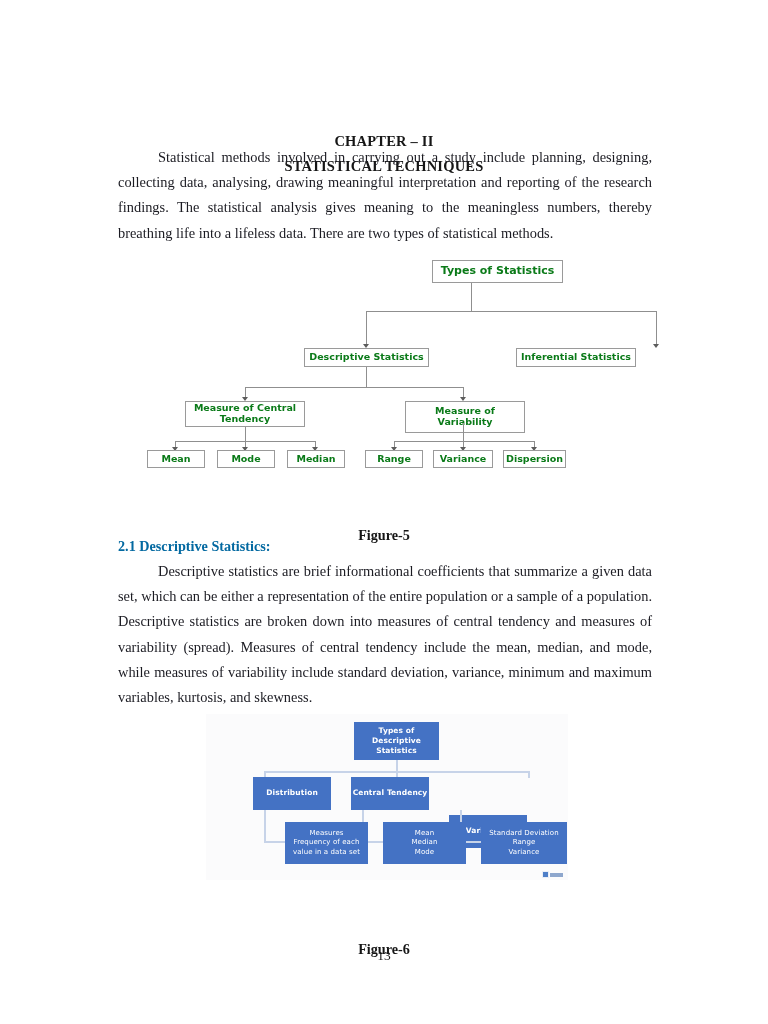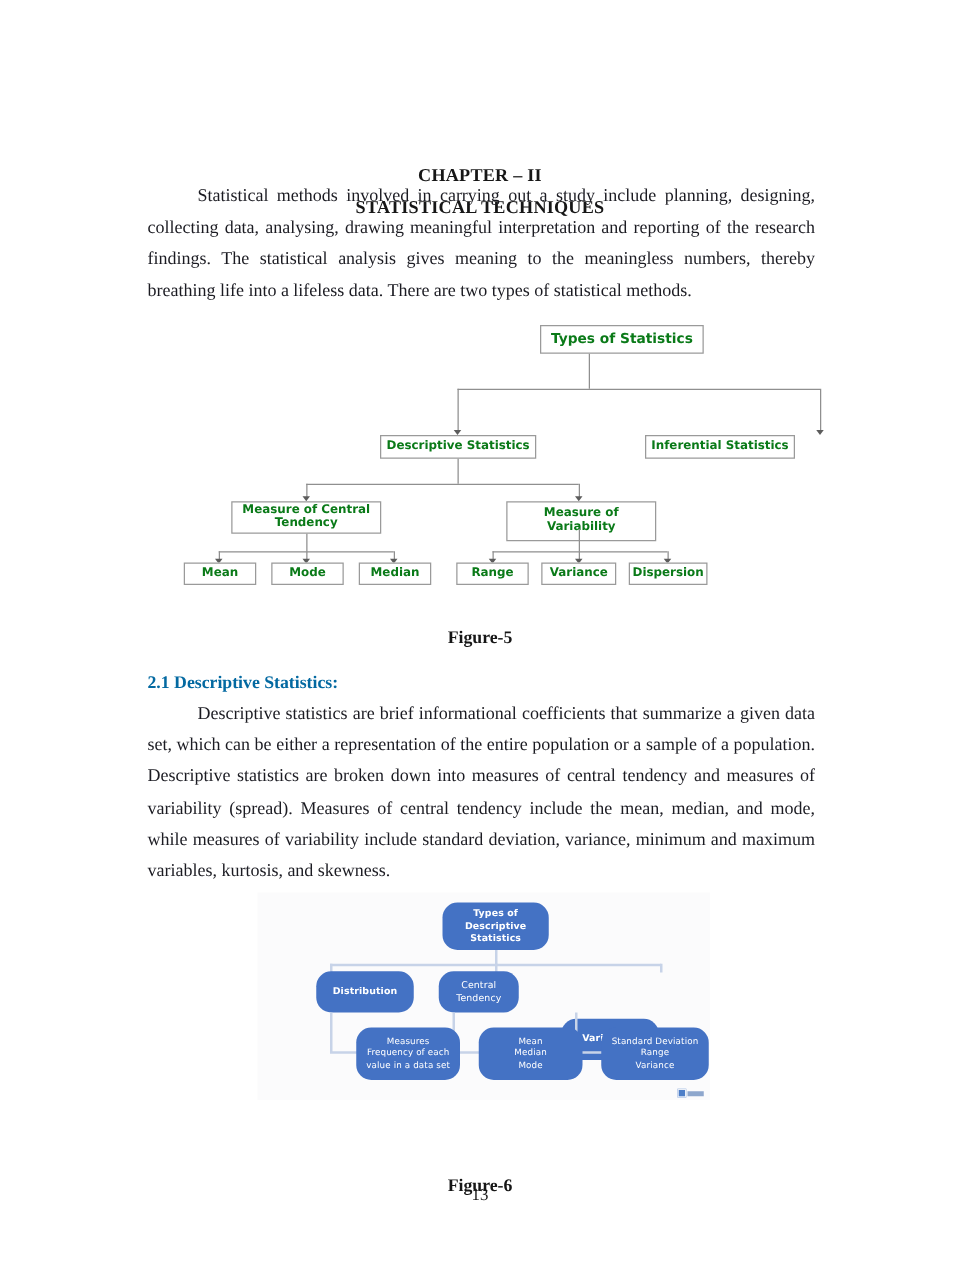--- a/index.html
+++ b/index.html
@@ -59,21 +59,21 @@
   }
   #section-2-1 { top: 538px; }
 
   .figure-caption {
     position: absolute;
     left: 0; right: 0;
     text-align: center;
     font-size: 14.2px;
     font-weight: bold;
   }
-  #figure-5-caption { top: 502px; }
+  #figure-5-caption { top: 527px; }
   #figure-6-caption { top: 897px; margin-top: 44px; }
 
   .page-number {
     position: absolute;
     left: 0; right: 0;
     top: 948px;
     text-align: center;
     font-size: 13.5px;
   }
 
@@ -129,21 +129,20 @@
     background: #4472c4;
     color: #ffffff;
     font-family: "DejaVu Sans", "Liberation Sans", sans-serif;
     text-align: center;
     display: flex;
     align-items: center;
     justify-content: center;
     line-height: 1.35;
     white-space: pre-line;
     letter-spacing: .1px;
-    border-radius: 12px;
   }
   .bline {
     position: absolute;
     background: #c7d3e8;
   }
   .bline.h { height: 1.5px; }
   .bline.v { width: 1.5px; }
 
   #figure-6-watermark {
     position: absolute;
@@ -242,21 +241,21 @@
 Descriptive
 Statistics</div>
 
     <div class="bline v" style="left:190px; top:46px; height:12px;"></div>
     <div class="bline h" style="left:58px; top:57px; width:265px;"></div>
     <div class="bline v" style="left:58px; top:57px; height:7px;"></div>
     <div class="bline v" style="left:190px; top:57px; height:7px;"></div>
     <div class="bline v" style="left:322px; top:57px; height:7px;"></div>
 
     <div class="bbox" style="left:47px; top:63px; width:78px; height:33px; font-size:7.5px; font-weight:bold;">Distribution</div>
-    <div class="bbox" style="left:145px; top:63px; width:64px; height:33px; font-size:7.5px; font-weight:normal;">Central Tendency</div>
+    <div class="bbox" style="left:145px; top:63px; width:78px; height:33px; font-size:7.5px; font-weight:bold;">Central Tendency</div>
     <div class="bbox" style="left:243px; top:63px; width:78px; height:33px; font-size:7.5px; font-weight:bold;margin-top:38px;">Variability</div>
 
     <div class="bline v" style="left:58px; top:96px; height:32px;"></div>
     <div class="bline h" style="left:58px; top:127px; width:22px;"></div>
 
     <div class="bline v" style="left:156px; top:96px; height:32px;"></div>
     <div class="bline h" style="left:156px; top:127px; width:22px;"></div>
 
     <div class="bline v" style="left:254px; top:96px; height:32px;"></div>
     <div class="bline h" style="left:254px; top:127px; width:22px;"></div>

